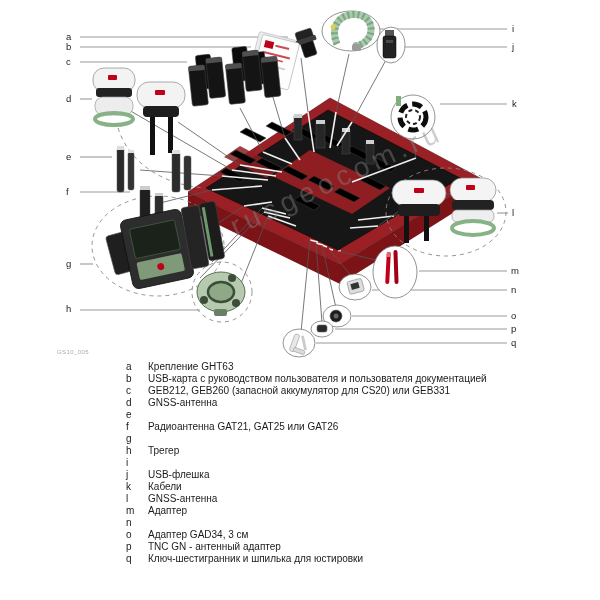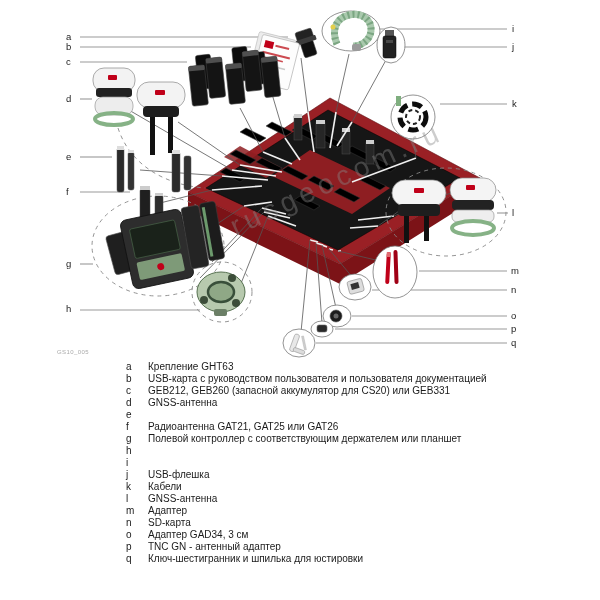--- a/index.html
+++ b/index.html
@@ -342,24 +342,24 @@
       </div>
     <div class="lrow">
         <span class="lt">e</span>
       </div>
     <div class="lrow">
         <span class="lt">f</span>
         <span class="lx">Радиоантенна GAT21, GAT25 или GAT26</span>
       </div>
     <div class="lrow">
         <span class="lt">g</span>
-        <span class="lx">Полевой контроллер с соответствующим держателем или планшет</span>
       </div>
     <div class="lrow">
         <span class="lt">h</span>
+        <span class="lx">Трегер</span>
       </div>
     <div class="lrow">
         <span class="lt">i</span>
       </div>
     <div class="lrow">
         <span class="lt">j</span>
         <span class="lx">USB-флешка</span>
       </div>
     <div class="lrow">
         <span class="lt">k</span>
@@ -368,21 +368,20 @@
     <div class="lrow">
         <span class="lt">l</span>
         <span class="lx">GNSS-антенна</span>
       </div>
     <div class="lrow">
         <span class="lt">m</span>
         <span class="lx">Адаптер</span>
       </div>
     <div class="lrow">
         <span class="lt">n</span>
-        <span class="lx">SD-карта</span>
       </div>
     <div class="lrow">
         <span class="lt">o</span>
         <span class="lx">Адаптер GAD34, 3 см</span>
       </div>
     <div class="lrow">
         <span class="lt">p</span>
         <span class="lx">TNC GN - антенный адаптер</span>
       </div>
     <div class="lrow">

